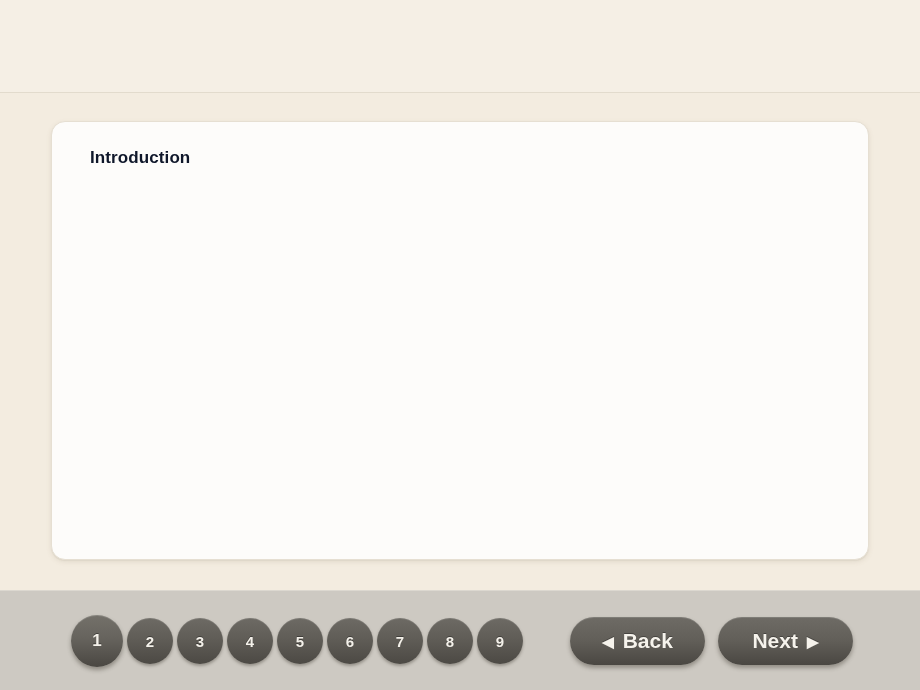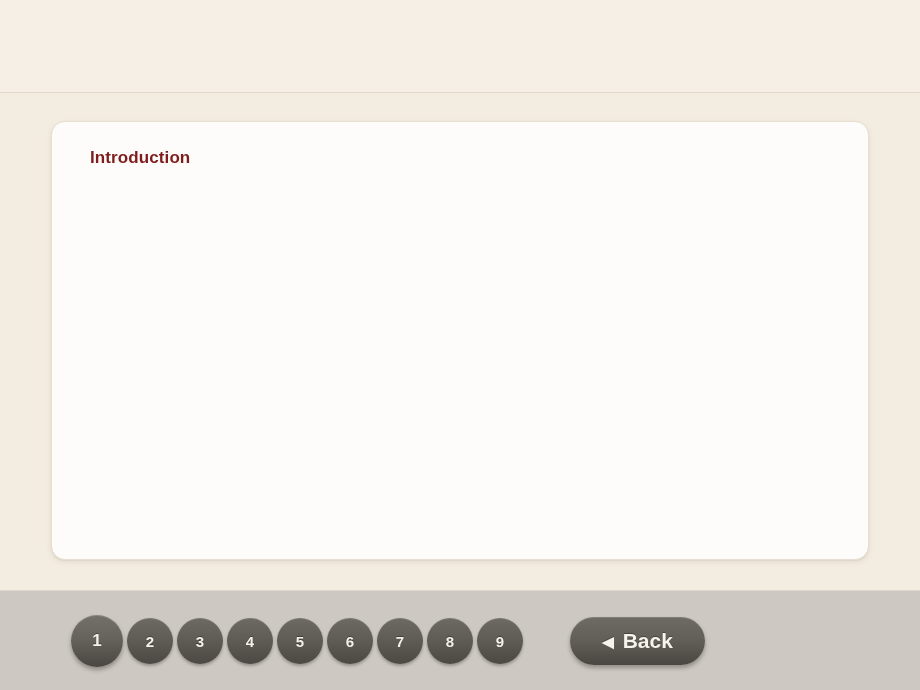--- a/index.html
+++ b/index.html
@@ -59,21 +59,21 @@
     background: #fdfcfa;
     border: 1px solid #e6dfd2;
     border-radius: 14px;
     box-shadow: 0 2px 5px rgba(120, 105, 80, 0.13),
                 0 1px 1px rgba(120, 105, 80, 0.07);
     padding: 26px 38px;
   }
   .slide-title {
     font-size: 17px;
     font-weight: bold;
-    color: #7f1d1d;
+    color: #0f172a;
     line-height: 1.2;
     margin: 0 0 14px 0;
     letter-spacing: 0.1px;
   }
   .slide-body {
     font-size: 14px;
     color: #3b3730;
     line-height: 1.55;
   }
 
@@ -210,16 +210,20 @@
       <div class="page-dot">
         <span>9</span>
       </div>
     </div>
 
     <div class="nav-buttons">
       <button class="nav-btn">
         <span class="arrow">◀</span>
         <span>Back</span>
       </button>
+      <button class="nav-btn">
+        <span>Next</span>
+        <span class="arrow">▶</span>
+      </button>
     </div>
 
   </div>
 </div>
 
 </body></html>

